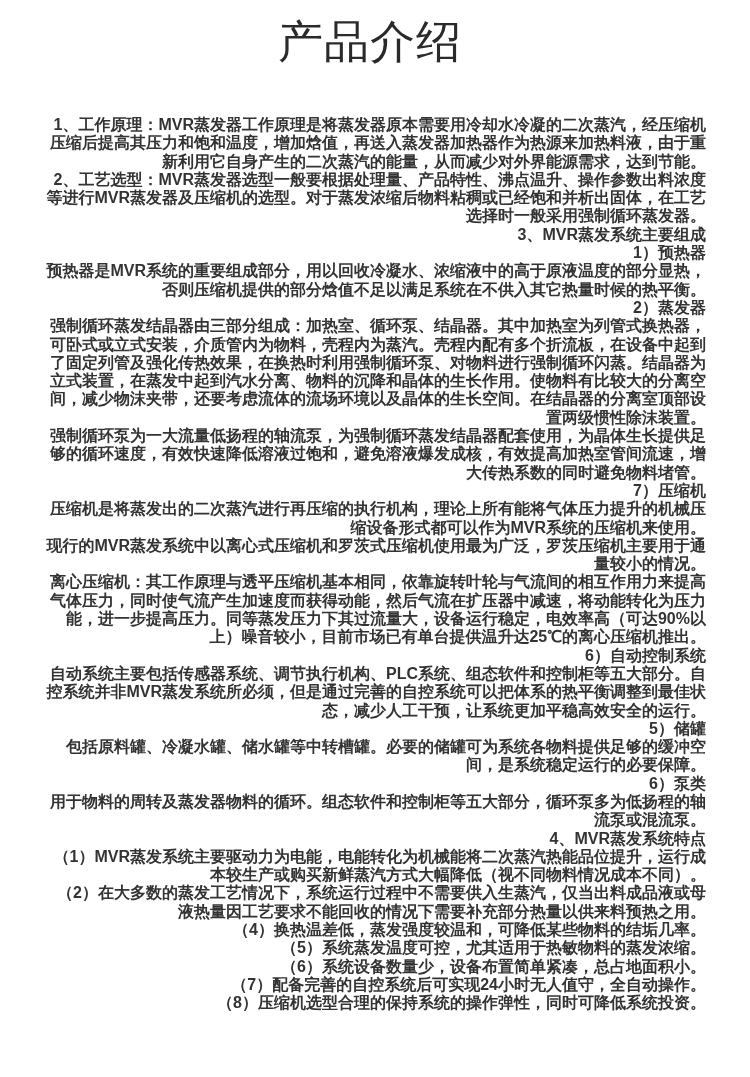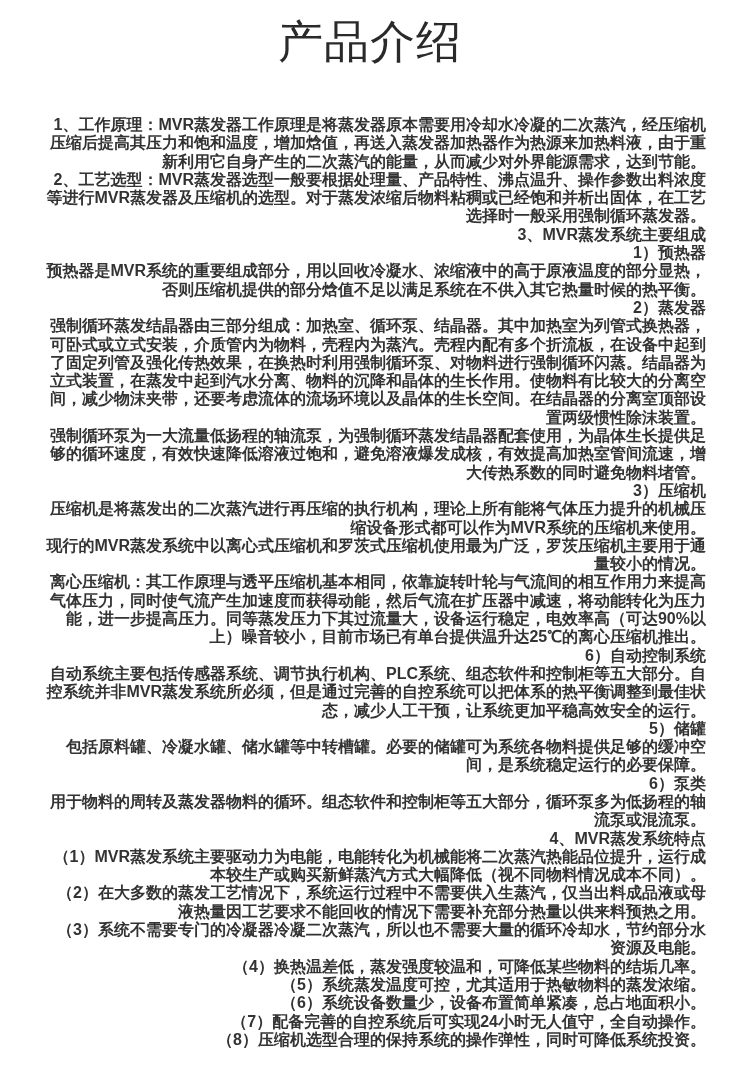--- a/index.html
+++ b/index.html
@@ -61,21 +61,21 @@
   <p>1）预热器</p>
 
   <p>预热器是MVR系统的重要组成部分，用以回收冷凝水、浓缩液中的高于原液温度的部分显热，否则压缩机提供的部分焓值不足以满足系统在不供入其它热量时候的热平衡。</p>
 
   <p>2）蒸发器</p>
 
   <p>强制循环蒸发结晶器由三部分组成：加热室、循环泵、结晶器。其中加热室为列管式换热器，可卧式或立式安装，介质管内为物料，壳程内为蒸汽。壳程内配有多个折流板，在设备中起到了固定列管及强化传热效果，在换热时利用强制循环泵、对物料进行强制循环闪蒸。结晶器为立式装置，在蒸发中起到汽水分离、物料的沉降和晶体的生长作用。使物料有比较大的分离空间，减少物沫夹带，还要考虑流体的流场环境以及晶体的生长空间。在结晶器的分离室顶部设置两级惯性除沫装置。</p>
 
   <p>强制循环泵为一大流量低扬程的轴流泵，为强制循环蒸发结晶器配套使用，为晶体生长提供足够的循环速度，有效快速降低溶液过饱和，避免溶液爆发成核，有效提高加热室管间流速，增大传热系数的同时避免物料堵管。</p>
 
-  <p>3）压缩机</p>
+  <p>7）压缩机</p>
 
   <p>压缩机是将蒸发出的二次蒸汽进行再压缩的执行机构，理论上所有能将气体压力提升的机械压缩设备形式都可以作为MVR系统的压缩机来使用。</p>
 
   <p>现行的MVR蒸发系统中以离心式压缩机和罗茨式压缩机使用最为广泛，罗茨压缩机主要用于通量较小的情况。</p>
 
   <p>离心压缩机：其工作原理与透平压缩机基本相同，依靠旋转叶轮与气流间的相互作用力来提高气体压力，同时使气流产生加速度而获得动能，然后气流在扩压器中减速，将动能转化为压力能，进一步提高压力。同等蒸发压力下其过流量大，设备运行稳定，电效率高（可达90%以上）噪音较小，目前市场已有单台提供温升达25℃的离心压缩机推出。</p>
 
   <p>6）自动控制系统</p>
 
   <p>自动系统主要包括传感器系统、调节执行机构、PLC系统、组态软件和控制柜等五大部分。自控系统并非MVR蒸发系统所必须，但是通过完善的自控系统可以把体系的热平衡调整到最佳状态，减少人工干预，让系统更加平稳高效安全的运行。</p>
@@ -87,21 +87,20 @@
   <p>6）泵类</p>
 
   <p>用于物料的周转及蒸发器物料的循环。组态软件和控制柜等五大部分，循环泵多为低扬程的轴流泵或混流泵。</p>
 
   <p>4、MVR蒸发系统特点</p>
 
   <p>（1）MVR蒸发系统主要驱动力为电能，电能转化为机械能将二次蒸汽热能品位提升，运行成本较生产或购买新鲜蒸汽方式大幅降低（视不同物料情况成本不同）。</p>
 
   <p>（2）在大多数的蒸发工艺情况下，系统运行过程中不需要供入生蒸汽，仅当出料成品液或母液热量因工艺要求不能回收的情况下需要补充部分热量以供来料预热之用。</p>
 
-  <p>（3）系统不需要专门的冷凝器冷凝二次蒸汽，所以也不需要大量的循环冷却水，节约部分水资源及电能。</p>
 
   <p>（4）换热温差低，蒸发强度较温和，可降低某些物料的结垢几率。</p>
 
   <p>（5）系统蒸发温度可控，尤其适用于热敏物料的蒸发浓缩。</p>
 
   <p>（6）系统设备数量少，设备布置简单紧凑，总占地面积小。</p>
 
   <p>（7）配备完善的自控系统后可实现24小时无人值守，全自动操作。</p>
 
   <p>（8）压缩机选型合理的保持系统的操作弹性，同时可降低系统投资。</p>

